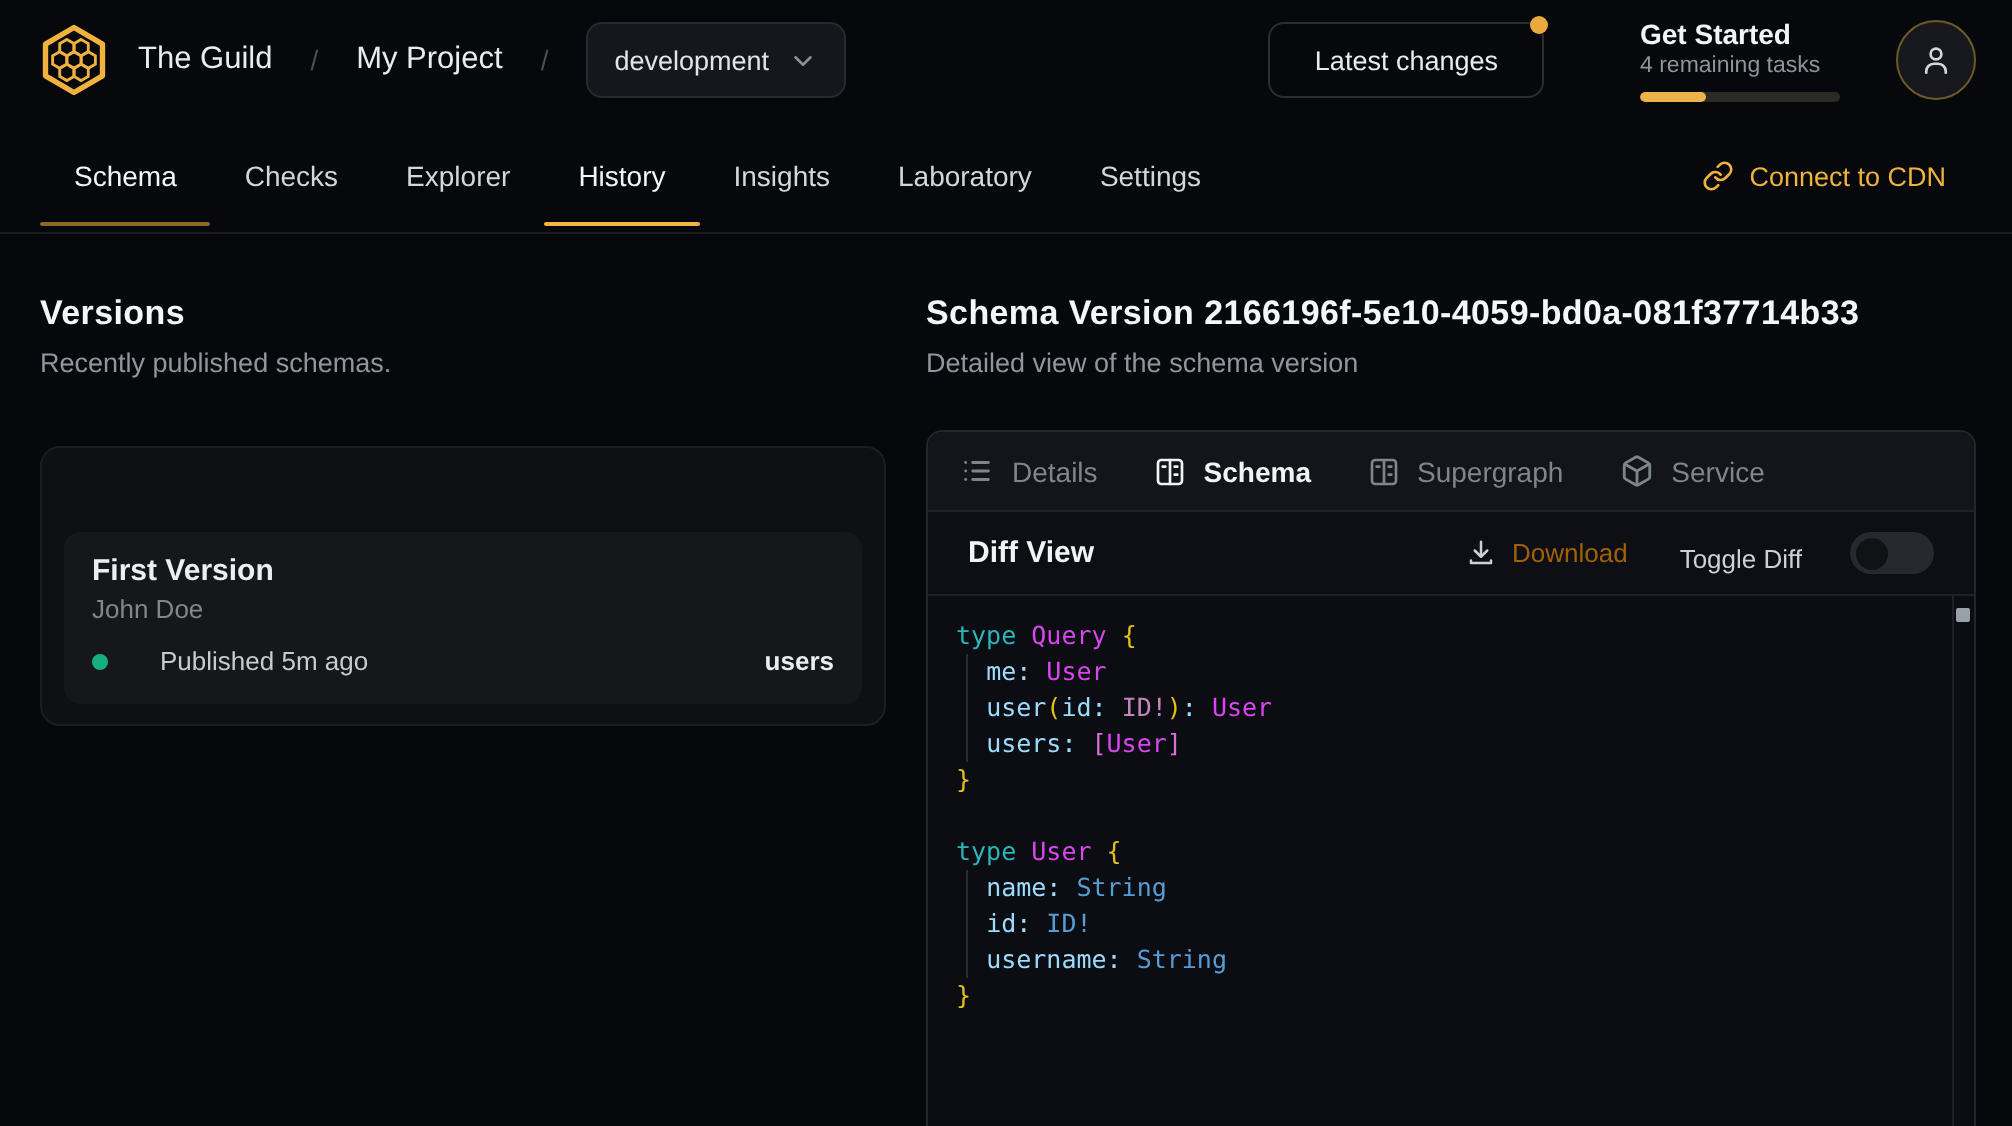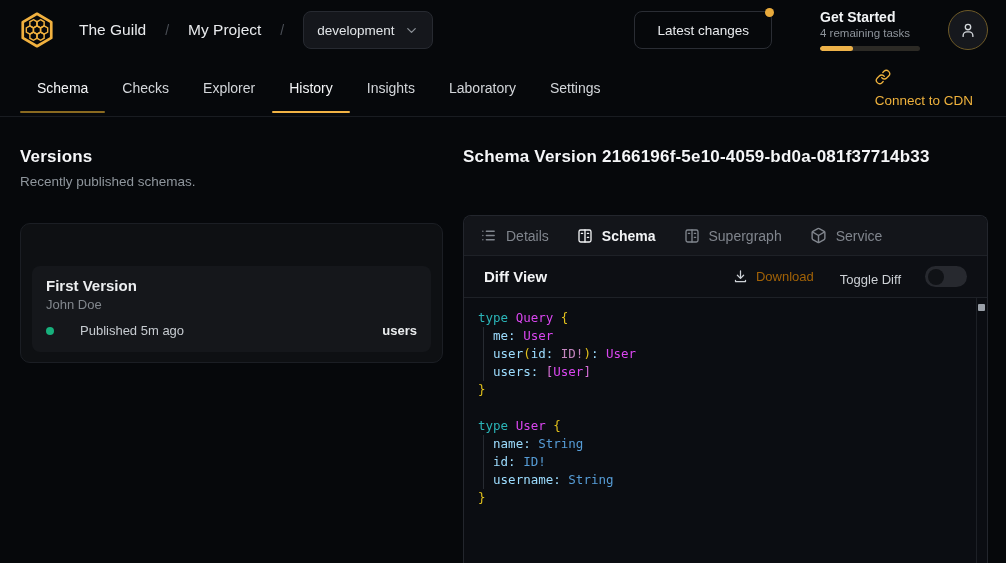--- a/index.html
+++ b/index.html
@@ -3,21 +3,21 @@
 <meta charset="utf-8">
 <style>
   * { margin:0; padding:0; box-sizing:border-box; }
   html,body { background:#000; }
   body { font-family:"Liberation Sans", sans-serif; }
   .screen { position:relative; width:1006px; height:563px; background:#06080b; overflow:hidden; color:#eceef0; }
 
   
   .header { position:absolute; top:0; left:0; right:0; height:60px; display:flex; align-items:center; padding:0 18px; }
   .logo { width:38px; height:38px; display:flex; align-items:center; justify-content:center; }
-  .crumbs { display:flex; align-items:center; gap:19px; margin-left:23px; }
+  .crumbs { display:flex; align-items:center; gap:19px; margin-left:13px; }
   .crumb { font-size:15.5px; font-weight:500; color:#e9ebee; cursor:pointer; }
   .crumb-sep { color:#4a4f56; font-size:14px; }
   .target-btn { display:flex; align-items:center; gap:9px; height:38px; padding:0 13px; background:#15171c; border:1px solid #272a31; border-radius:8px; color:#e2e5e8; font-size:13.5px; cursor:pointer; }
   .target-btn svg { stroke:#8b9197; }
   .header-right { margin-left:auto; display:flex; align-items:center; }
   .latest-btn { position:relative; height:38px; padding:0 22px; background:transparent; border:1px solid #2a2d34; border-radius:8px; color:#e9ebee; font-size:13.5px; cursor:pointer; font-family:inherit; }
   .latest-dot { position:absolute; top:-4px; right:-3px; width:9px; height:9px; border-radius:50%; background:#e8aa3c; }
   .get-started { width:100px; margin-left:48px; }
   .gs-title { font-size:14px; font-weight:600; color:#f2f4f6; }
   .gs-sub { font-size:11.5px; color:#8e949b; margin-top:2px; white-space:nowrap; }
@@ -26,21 +26,21 @@
   .avatar { width:40px; height:40px; margin-left:28px; border-radius:50%; background:#16181d; border:1px solid #6e5a28; display:flex; align-items:center; justify-content:center; cursor:pointer; }
 
   
   .navrow { position:absolute; top:60px; left:0; right:0; height:57px; display:flex; align-items:center; padding:0 33px 0 20px; border-bottom:1px solid #191c21; }
   .nav-tabs { display:flex; height:100%; }
   .nav-tab { position:relative; display:flex; align-items:center; padding:0 17px; font-size:14px; color:#d3d6da; cursor:pointer; }
   .nav-tab.white { color:#f4f5f7; }
   .nav-tab .under { position:absolute; left:0; right:0; bottom:3px; height:2px; border-radius:1px; }
   .under.dim { background:#8a6a20; }
   .under.bright { background:#f2b344; }
-  .cdn-link { margin-left:auto; display:flex; gap:8px; color:#efb23d; font-size:13.5px; cursor:pointer;flex-direction:column; }
+  .cdn-link { margin-left:auto; display:flex; align-items:center; gap:8px; color:#efb23d; font-size:13.5px; cursor:pointer; }
 
   
   .left-panel { position:absolute; top:117px; left:0; width:463px; bottom:0; padding:30px 20px 0 20px; }
   .panel-title { font-size:17px; font-weight:700; color:#f5f6f8; letter-spacing:.2px; }
   .panel-sub { font-size:13.5px; color:#8f969d; margin-top:7px; }
   .versions-card { margin-top:34px; height:140px; background:#0e1013; border:1px solid #1b1e24; border-radius:10px; position:relative; }
   .version-item { position:absolute; left:11px; right:11px; top:42px; height:86px; background:#15171b; border-radius:8px; padding:11px 14px; cursor:pointer; }
   .vi-name { font-size:15px; font-weight:600; color:#eceef0; }
   .vi-author { font-size:13px; color:#82878d; margin-top:3px; }
   .vi-row { display:flex; align-items:center; margin-top:11px; }
@@ -178,20 +178,21 @@
           <span class="vi-dot"></span>
           <span class="vi-status">Published 5m ago</span>
           <span class="vi-service">users</span>
         </div>
       </div>
     </div>
   </div>
 
   <div class="right-panel">
     <div class="panel-title">Schema Version 2166196f-5e10-4059-bd0a-081f37714b33</div>
+    <div class="panel-sub">Detailed view of the schema version</div>
     <div class="rp-container">
       <div class="rp-tabs" id="rp-tabs">
           <div class="rp-tab">
             <span>
               <svg width="17" height="17" viewBox="0 0 24 24" fill="none" stroke="currentColor" stroke-width="2" stroke-linecap="round">
                 <line x1="9" y1="6" x2="20" y2="6"></line>
                 <line x1="9" y1="12" x2="20" y2="12"></line>
                 <line x1="9" y1="18" x2="20" y2="18"></line>
                 <line x1="4" y1="6" x2="4.01" y2="6"></line>
                 <line x1="4" y1="12" x2="4.01" y2="12"></line>

